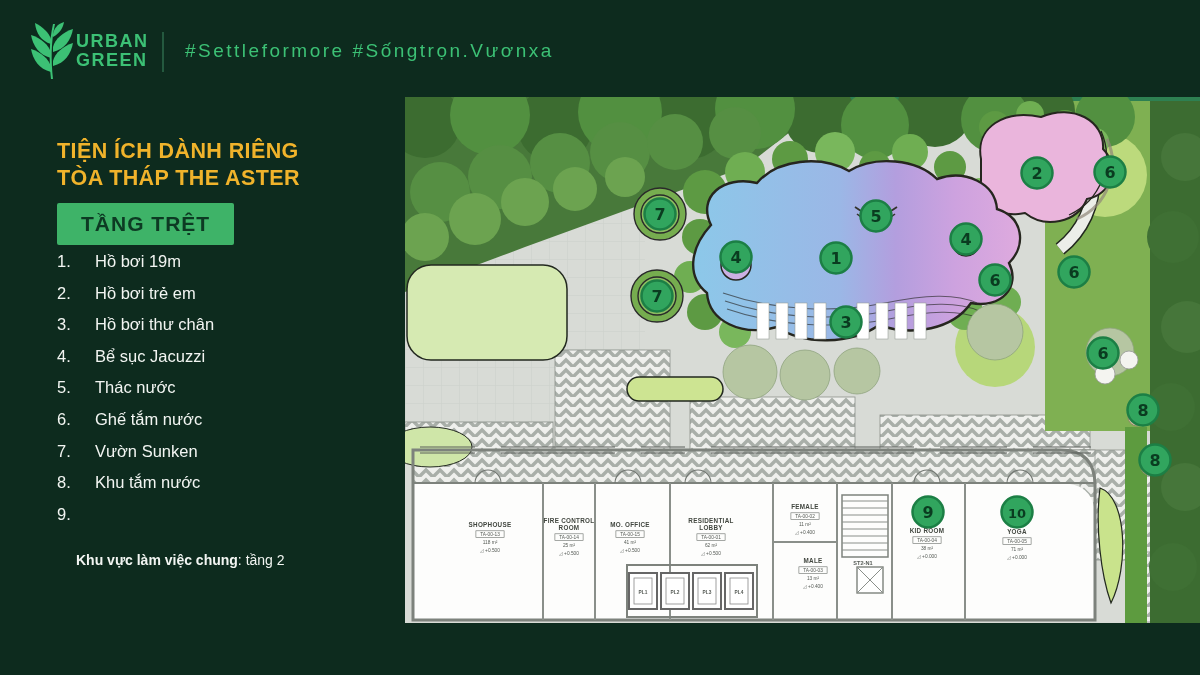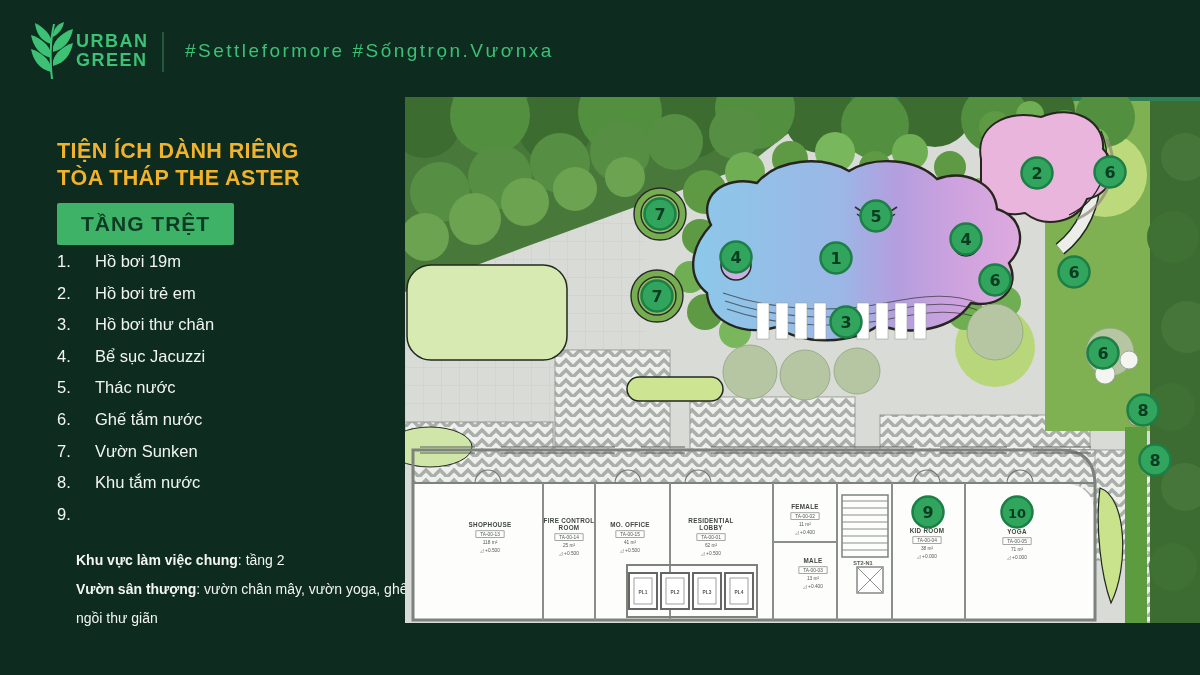--- a/index.html
+++ b/index.html
@@ -101,21 +101,20 @@
     <li>
       <span class="num">8.</span>
       <span>Khu tắm nước</span>
     </li>
     <li>
       <span class="num">9.</span>
     </li>
   </ol>
 <div class="notes" id="notes">
     <div><b>Khu vực làm việc chung</b><span>: tầng 2</span></div>
-    <div><b>Vườn sân thượng</b><span>: vườn chân mây, vườn yoga, ghế ngồi thư giãn</span></div>
   </div>
 
 <svg class="plan" width="795" height="566" viewBox="0 0 795 566">
   <defs>
     <linearGradient id="poolg" x1="0" y1="0" x2="1" y2="0">
       <stop offset="0" stop-color="#8cc8e9"></stop>
         <stop offset=".45" stop-color="#9bb7e6"></stop>
       <stop offset=".62" stop-color="#b39ede"></stop>
         <stop offset=".8" stop-color="#cda2df"></stop>
       <stop offset="1" stop-color="#deaade"></stop>

